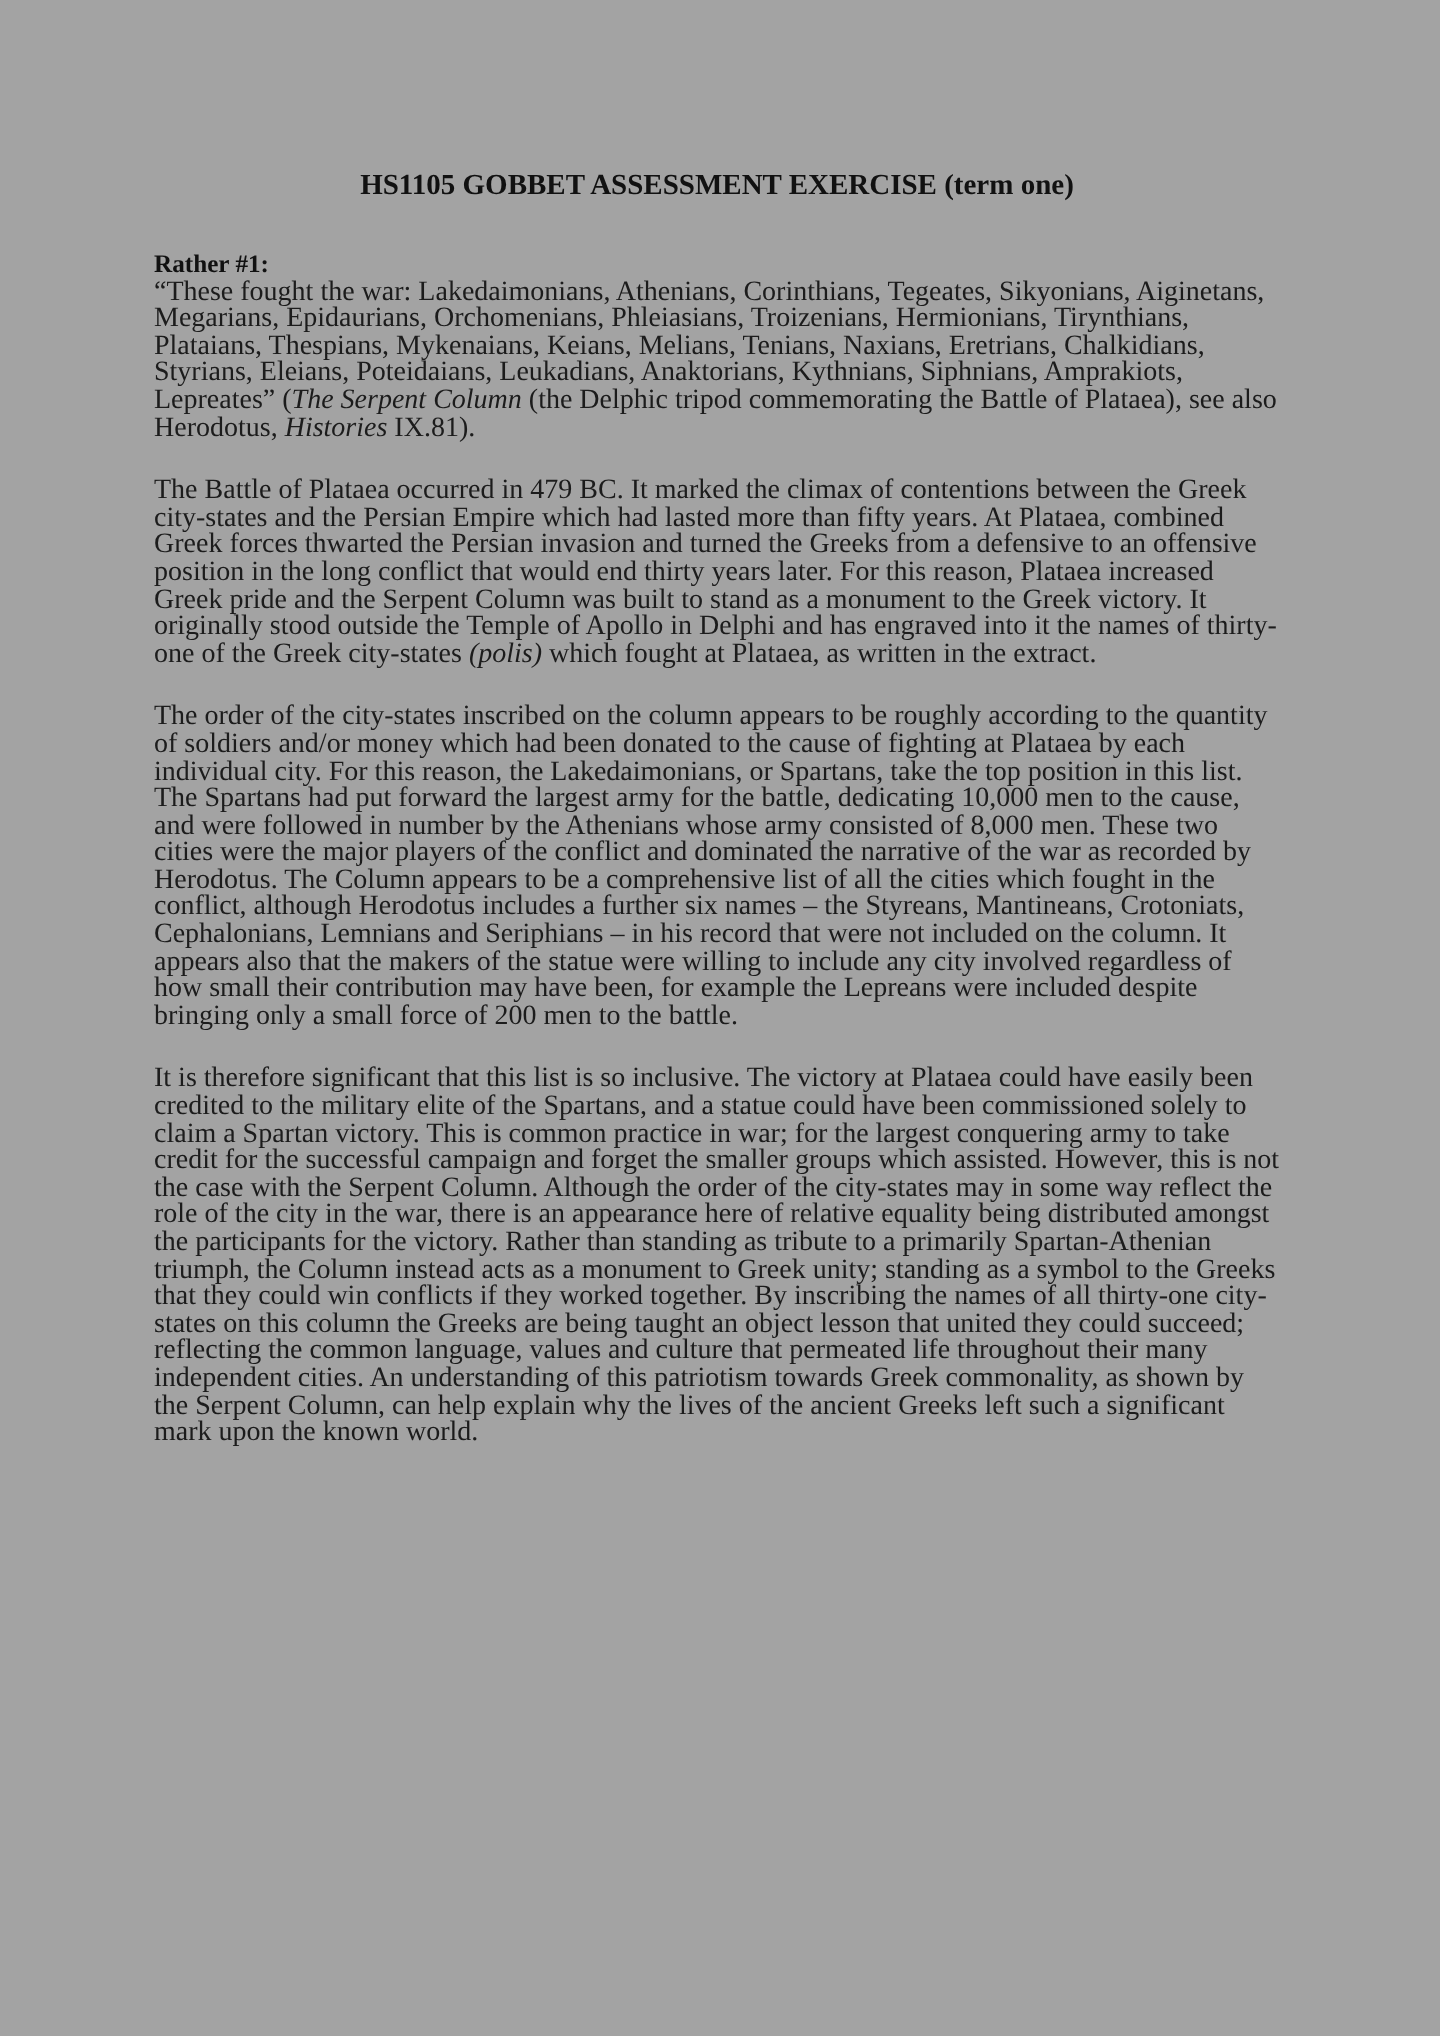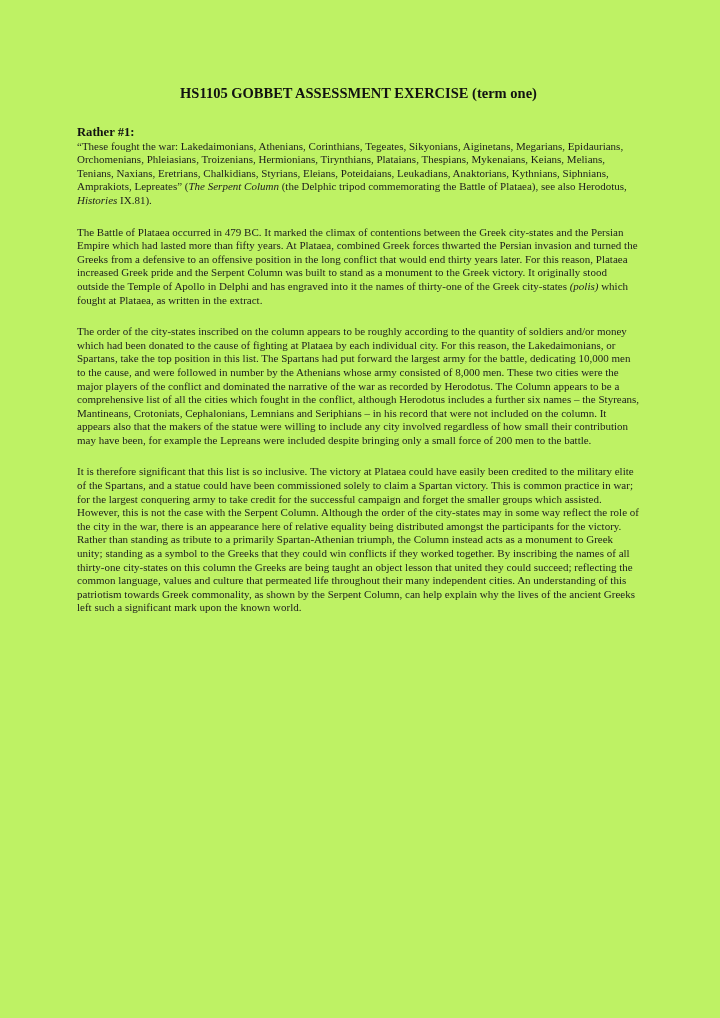--- a/index.html
+++ b/index.html
@@ -10,41 +10,41 @@
     width: 720px;
     height: 1018px;
     background: #ffffff;
     overflow: hidden;
     font-family: "Liberation Serif", "DejaVu Serif", serif;
     color: #1c1c1c;
   }
   .page {
     width: 720px;
     height: 1018px;
-    background: #bef264;
+    background: #a3a3a3;
     box-sizing: border-box;
     padding: 84px 80px 0 77px;
   }
   .doc-title {
     text-align: center;
     font-weight: bold;
     font-size: 14.5px;
     line-height: 18px;
     color: #111111;
     margin: 0 0 24px 0;
   }
   .section-heading {
     font-weight: bold;
     font-size: 12.6px;
     line-height: 13.6px;
     margin: 0;
     color: #111111;
   }
   .para {
-    font-size: 11px;
+    font-size: 14px;
     line-height: 13.6px;
     margin: 0 0 18px 0;
     text-align: left;
     color: #1c1c1c;
   }
   .para.quote-para {
     margin-top: 0;
   }
   .italic {
     font-style: italic;

